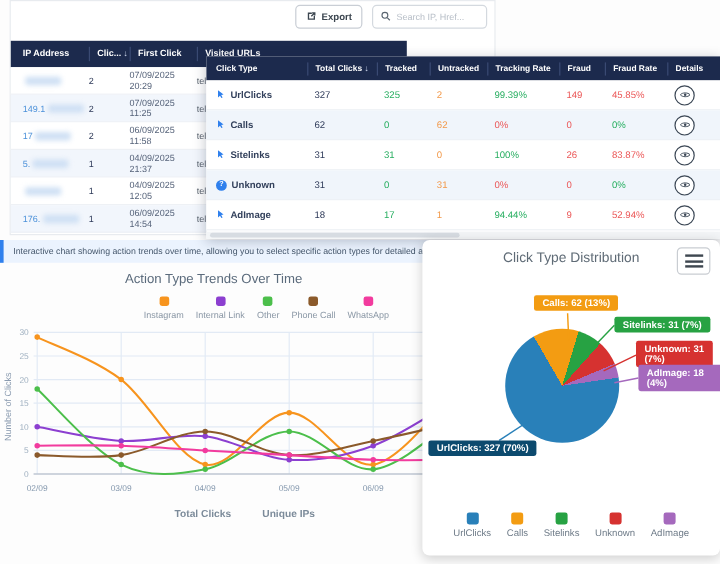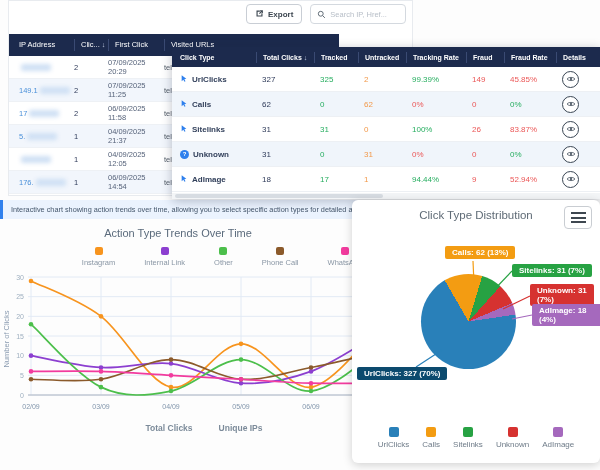--- a/index.html
+++ b/index.html
@@ -15,21 +15,21 @@
     font-weight:bold; color:#3C4650; cursor:pointer;text-align:right; }
   .search-box { display:flex; align-items:center; gap:4px; width:96px; height:20px;
     padding:0 6px; background:#fff; border:1px solid #D4D9DF; border-radius:4px; }
   .search-box input { border:none; outline:none; width:100%; font-size:7.5px;
     color:#55606b; font-family:"Liberation Sans", sans-serif; }
   .search-box input::placeholder { color:#B7BEC7; }
 
   .ip-table { position:absolute; top:33px; left:0; width:330px; }
   .ip-hrow, .ip-row { display:grid; grid-template-columns:55px 34px 56px 1fr;
     align-items:center; padding-left:10px; }
-  .ip-hrow { background:#1C2A4D; height:22px; color:#fff; font-size:7.5px; font-weight:normal; }
+  .ip-hrow { background:#1C2A4D; height:22px; color:#fff; font-size:7.5px; font-weight:bold; }
   .ip-hrow .hcell { border-left:1px solid #3A4A73; padding-left:6px; height:12px;
     line-height:12px; }
   .ip-hrow .hcell:first-child { border-left:none; padding-left:0; }
   .ip-row { height:23px; font-size:7.5px; background:#fff; border-bottom:1px solid #EEF1F5; }
   .ip-row:nth-child(odd) { background:#F2F6FC; }
   .ip-cell-ip { color:#4A90D9; display:flex; align-items:center; gap:2px; }
   .ip-blur { display:inline-block; width:30px; height:7px; background:#CFE0F4;
     border-radius:2px; filter:blur(2px); }
   .ip-cell-clicks { color:#2E3A59; }
   .ip-cell-date { color:#56637A; }
@@ -63,21 +63,21 @@
     background:#D7DCE2; border-radius:2px; }
 
   
   .banner { position:absolute; left:0; top:200px; width:372px; height:19px;
     background:#EBF3FE; border-left:3px solid #2F80ED; font-size:7.3px; color:#44566B;
     line-height:19px; padding-left:8px; z-index:1; white-space:nowrap; overflow:hidden; }
 
   
   .line-panel { position:absolute; left:0; top:219px; width:356px; height:251px; z-index:0; }
   .lc-title { text-align:center; margin-top:8px; font-size:11px; color:#5B6B7C; }
-  .lc-legend { display:flex; justify-content:center; gap:29px; margin-top:8px;
+  .lc-legend { display:flex; justify-content:center; gap:10px; margin-top:8px;
     padding-left:88px; }
   .lc-legend-item { display:flex; flex-direction:column; align-items:center; gap:3px;
     cursor:pointer; }
   .lc-swatch { width:8px; height:8px; border-radius:2px; }
   .lc-legend-item span.lbl { font-size:7.5px; color:#8A97A5; white-space:nowrap; }
   .lc-footer { display:flex; justify-content:center; gap:26px; margin-top:4px;
     padding-left:52px; }
   .lc-footer span { font-size:8.5px; color:#7C8B9A; font-weight:bold; cursor:pointer; }
 
   

